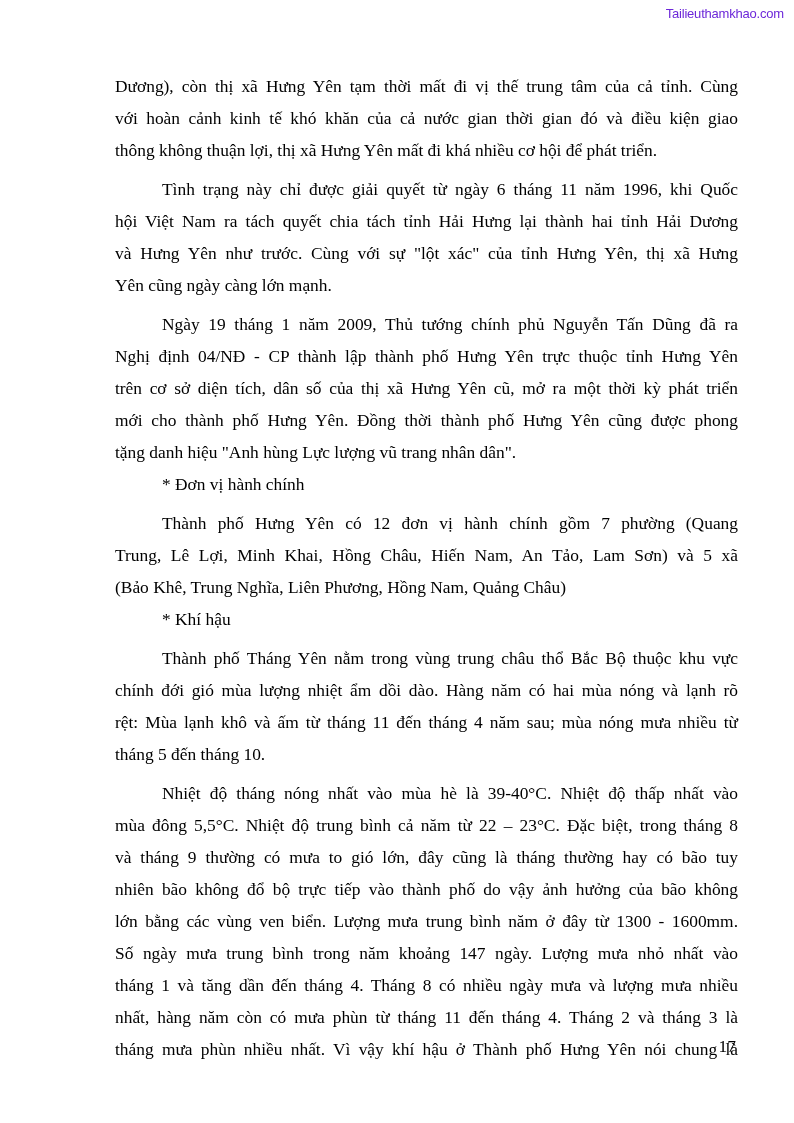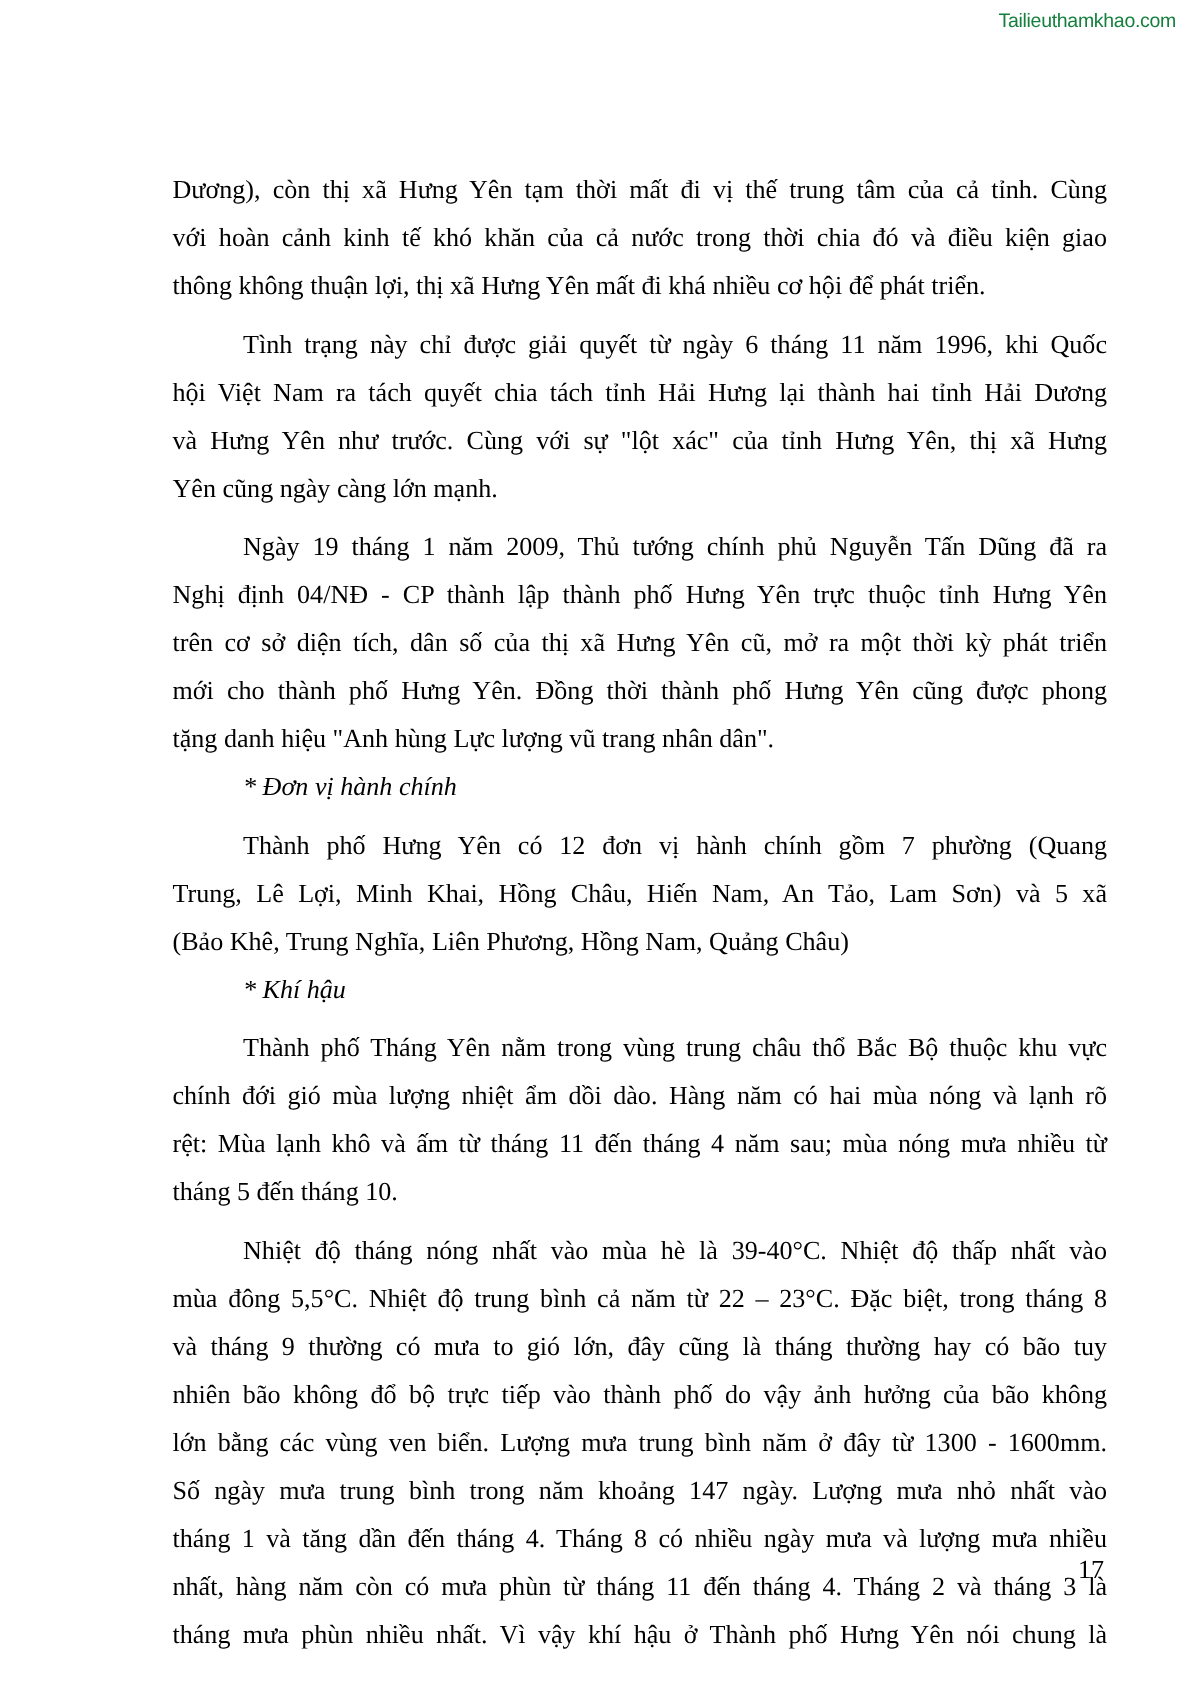--- a/index.html
+++ b/index.html
@@ -1,36 +1,36 @@
 <!DOCTYPE html>
 <html><head>
   <meta charset="utf-8">
   <style>
     html, body { margin: 0; padding: 0; background: #ffffff; }
     body { width: 794px; height: 1123px; position: relative; overflow: hidden;
            font-family: "Liberation Serif", "DejaVu Serif", serif; color: #000; }
     .watermark { position: absolute; top: 6px; right: 10px; font-family: "Liberation Sans", "DejaVu Sans", sans-serif;
-                 font-size: 13px; color: #15803d; letter-spacing: -0.2px; }
+                 font-size: 13px; color: #6d28d9; letter-spacing: -0.2px; }
     .page { position: absolute; left: 115px; top: 74px; width: 623px; }
     .line { position: absolute; left: 0; width: 623px; font-size: 17.4px; line-height: 24px; white-space: nowrap;
-            text-align: justify; text-align-last: justify; margin-top: 40px; }
+            text-align: justify; text-align-last: justify; }
     .line.last { text-align-last: left; }
     .line.indent { left: 47px; width: 576px; }
-    .line.italic { font-style: italic; }
+    .line.italic { }
     .pagenum { position: absolute; top: 1034px; right: 58px; font-size: 17.4px; line-height: 24px; text-align: center; }
   </style>
 </head>
 <body>
 
 <div class="watermark">Tailieuthamkhao.com</div>
 
 <div class="page">
 
   <div class="line" style="top:0px">Dương), còn thị xã Hưng Yên tạm thời mất đi vị thế trung tâm của cả tỉnh. Cùng</div>
-  <div class="line" style="top:32px">với hoàn cảnh kinh tế khó khăn của cả nước trong thời chia đó và điều kiện giao</div>
+  <div class="line" style="top:32px">với hoàn cảnh kinh tế khó khăn của cả nước gian thời gian đó và điều kiện giao</div>
   <div class="line last" style="top:64px">thông không thuận lợi, thị xã Hưng Yên mất đi khá nhiều cơ hội để phát triển.</div>
 
   <div class="line indent" style="top:103px">Tình trạng này chỉ được giải quyết từ ngày 6 tháng 11 năm 1996, khi Quốc</div>
   <div class="line" style="top:135px">hội Việt Nam ra tách quyết chia tách tỉnh Hải Hưng lại thành hai tỉnh Hải Dương</div>
   <div class="line" style="top:167px">và Hưng Yên như trước. Cùng với sự "lột xác" của tỉnh Hưng Yên, thị xã Hưng</div>
   <div class="line last" style="top:199px">Yên cũng ngày càng lớn mạnh.</div>
 
   <div class="line indent" style="top:238px">Ngày 19 tháng 1 năm 2009, Thủ tướng chính phủ Nguyễn Tấn Dũng đã ra</div>
   <div class="line" style="top:270px">Nghị định 04/NĐ - CP thành lập thành phố Hưng Yên trực thuộc tỉnh Hưng Yên</div>
   <div class="line" style="top:302px">trên cơ sở diện tích, dân số của thị xã Hưng Yên cũ, mở ra một thời kỳ phát triển</div>

